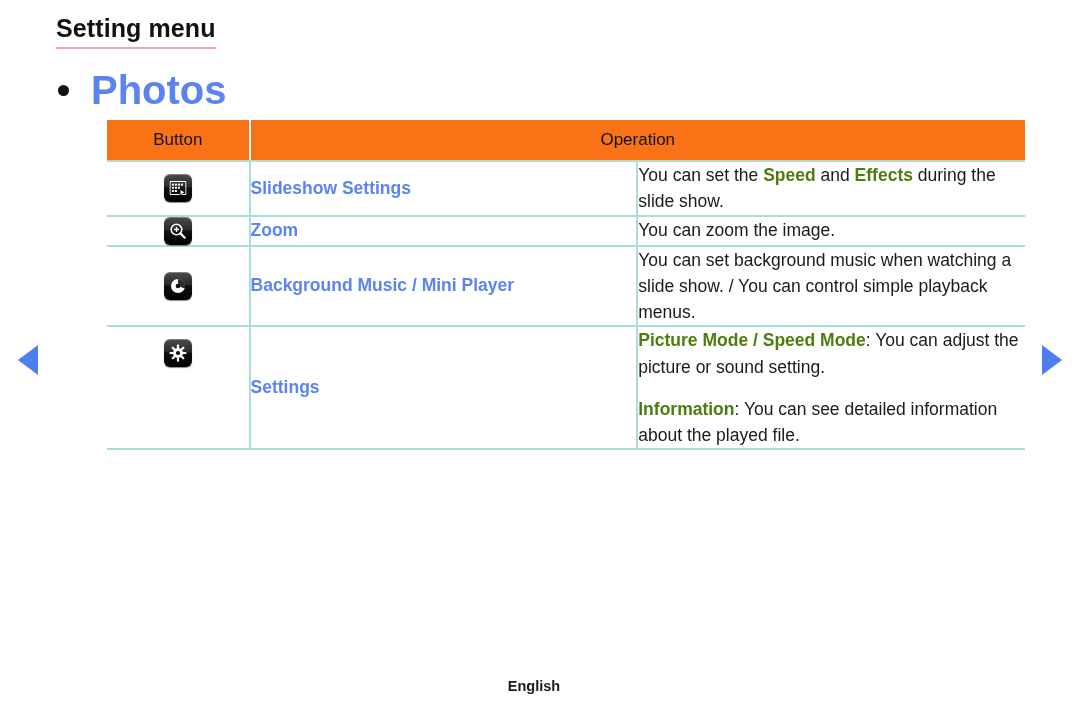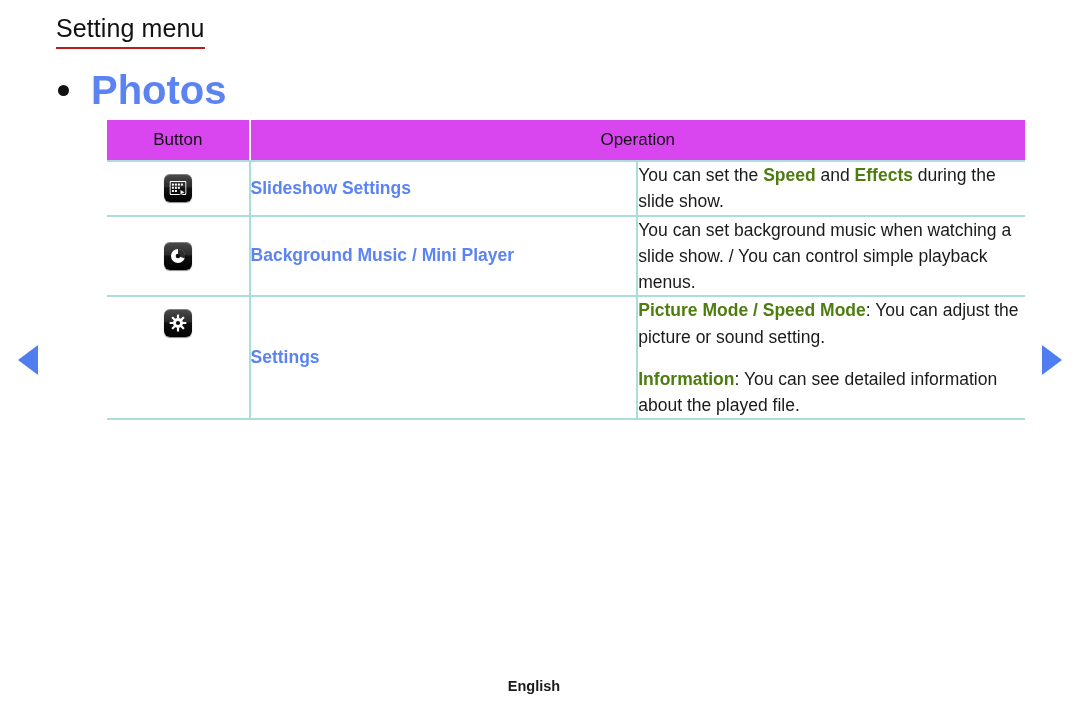--- a/index.html
+++ b/index.html
@@ -15,25 +15,25 @@
     position: relative;
     overflow: hidden;
   }
 
   
   .page-title {
     position: absolute;
     left: 56px;
     top: 14px;
     font-size: 25px;
-    font-weight: normal;
+    font-weight: bold;
     color: #111111;
     letter-spacing: 0.1px;
     padding-bottom: 4px;
-    border-bottom: 2px solid #b91c1c;
+    border-bottom: 2px solid #fca5a5;
     display: inline-block;
     line-height: 1.15;
   }
 
   
   .section-head {
     position: absolute;
     left: 58px;
     top: 68px;
     display: flex;
@@ -63,21 +63,21 @@
     border-collapse: collapse;
     table-layout: fixed;
   }
   .op-table th,
   .op-table td {
     border-bottom: 2px solid #a9dedb;
     vertical-align: middle;
     padding: 0;
   }
   .op-table thead th {
-    background: #d946ef;
+    background: #f97316;
     font-size: 17px;
     font-weight: normal;
     color: #111111;
     height: 40px;
     text-align: center;
     border-bottom: 2px solid #a9dedb;
   }
   .col-btn  { width: 108px; }
   .col-lbl  { width: 218px; }
   .col-op   { width: 592px; margin-top: 48px; }
@@ -208,20 +208,36 @@
             <path d="M10.6 8.4 l5 2.9 -5 2.9 z" fill="#ffffff" stroke="#000000" stroke-width="0.7"></path>
           </svg>
         </span>
       </td>
       <td class="cell-label col-lbl">Slideshow Settings</td>
       <td class="cell-op col-op">
         <p><span>You can set the </span><span class="kw">Speed</span><span> and </span><span class="kw">Effects</span><span> during the slide show.</span></p>
       </td>
     </tr>
 
+    <tr>
+      <td class="cell-icon col-btn">
+        <span class="dev-icon">
+          <svg width="17" height="17" viewBox="0 0 17 17">
+            <circle cx="7" cy="7" r="5.3" fill="none" stroke="#ffffff" stroke-width="1.6"></circle>
+            <line x1="10.9" y1="10.9" x2="15.2" y2="15.2" stroke="#ffffff" stroke-width="2.2" stroke-linecap="round"></line>
+            <line x1="4.6" y1="7" x2="9.4" y2="7" stroke="#ffffff" stroke-width="1.3"></line>
+            <line x1="7" y1="4.6" x2="7" y2="9.4" stroke="#ffffff" stroke-width="1.3"></line>
+          </svg>
+        </span>
+      </td>
+      <td class="cell-label col-lbl">Zoom</td>
+      <td class="cell-op col-op">
+        <p>You can zoom the image.</p>
+      </td>
+    </tr>
 
 
     <tr>
       <td class="cell-icon col-btn">
         <span class="dev-icon">
           <svg width="18" height="18" viewBox="0 0 18 18">
             <circle cx="9" cy="9" r="7" fill="#ffffff"></circle>
             <circle cx="9" cy="9" r="2.3" fill="#111111"></circle>
             <path d="M9 2 A7 7 0 0 1 15.6 11.6 L9 9 z" fill="#111111" opacity="0.88"></path>
           </svg>

